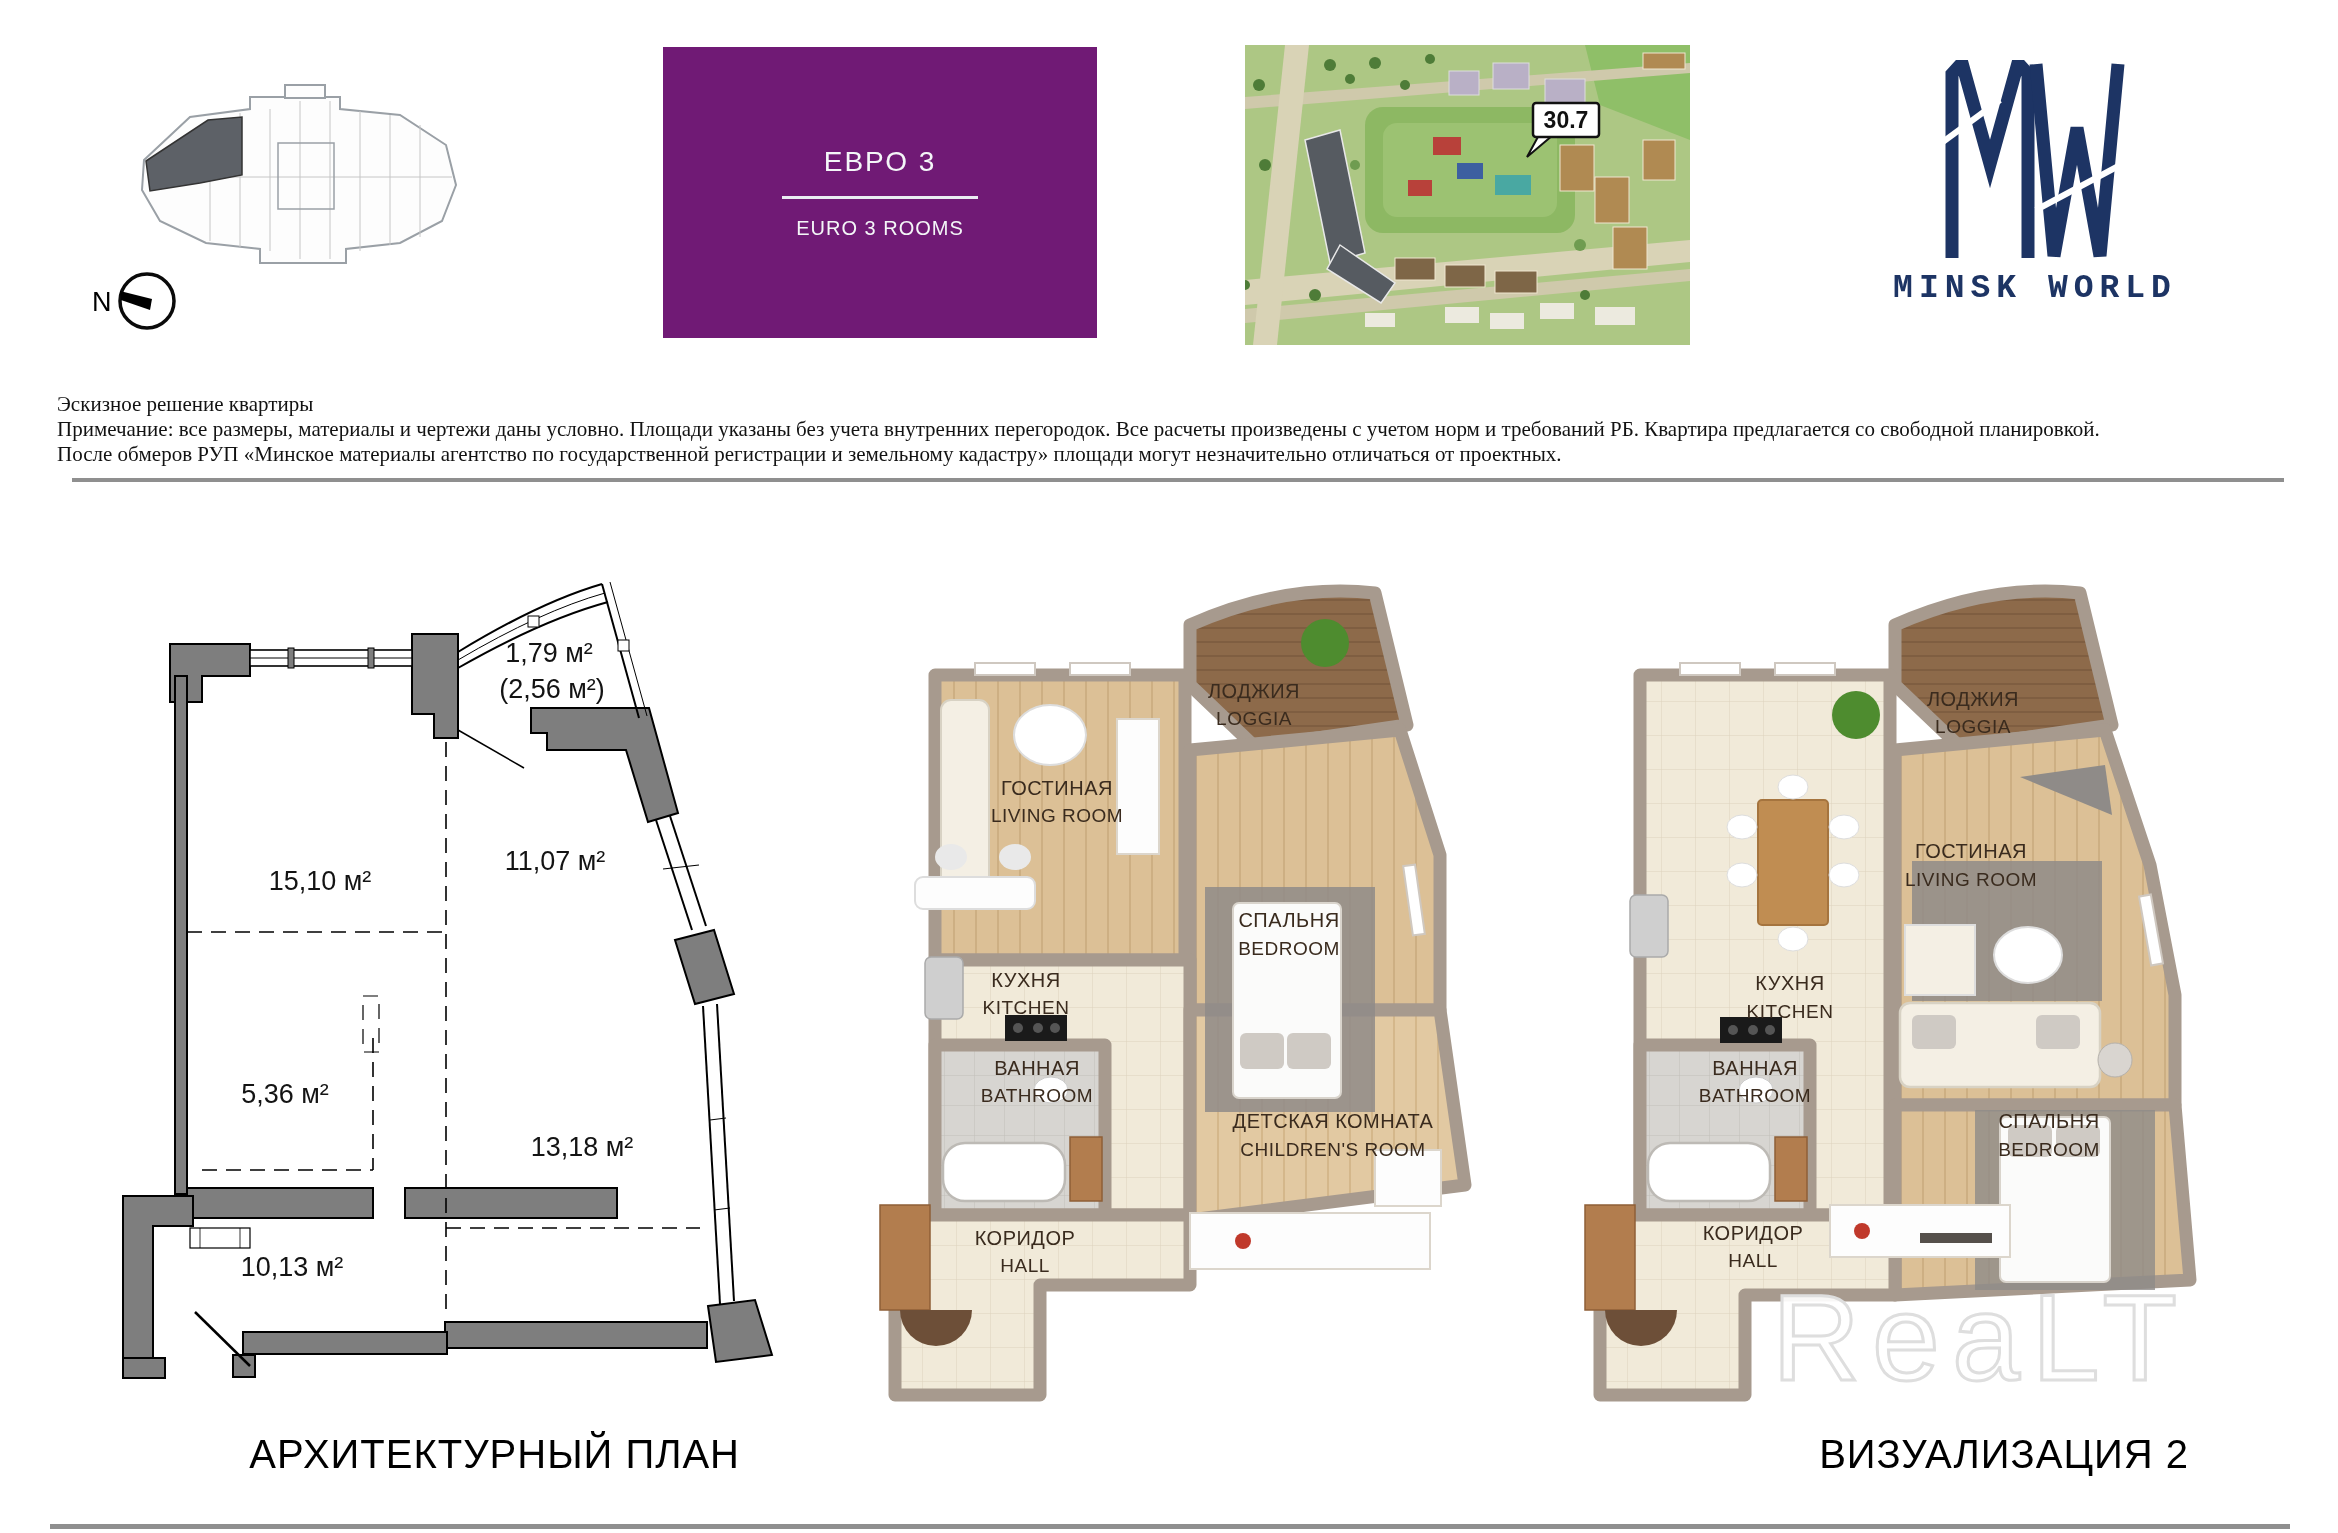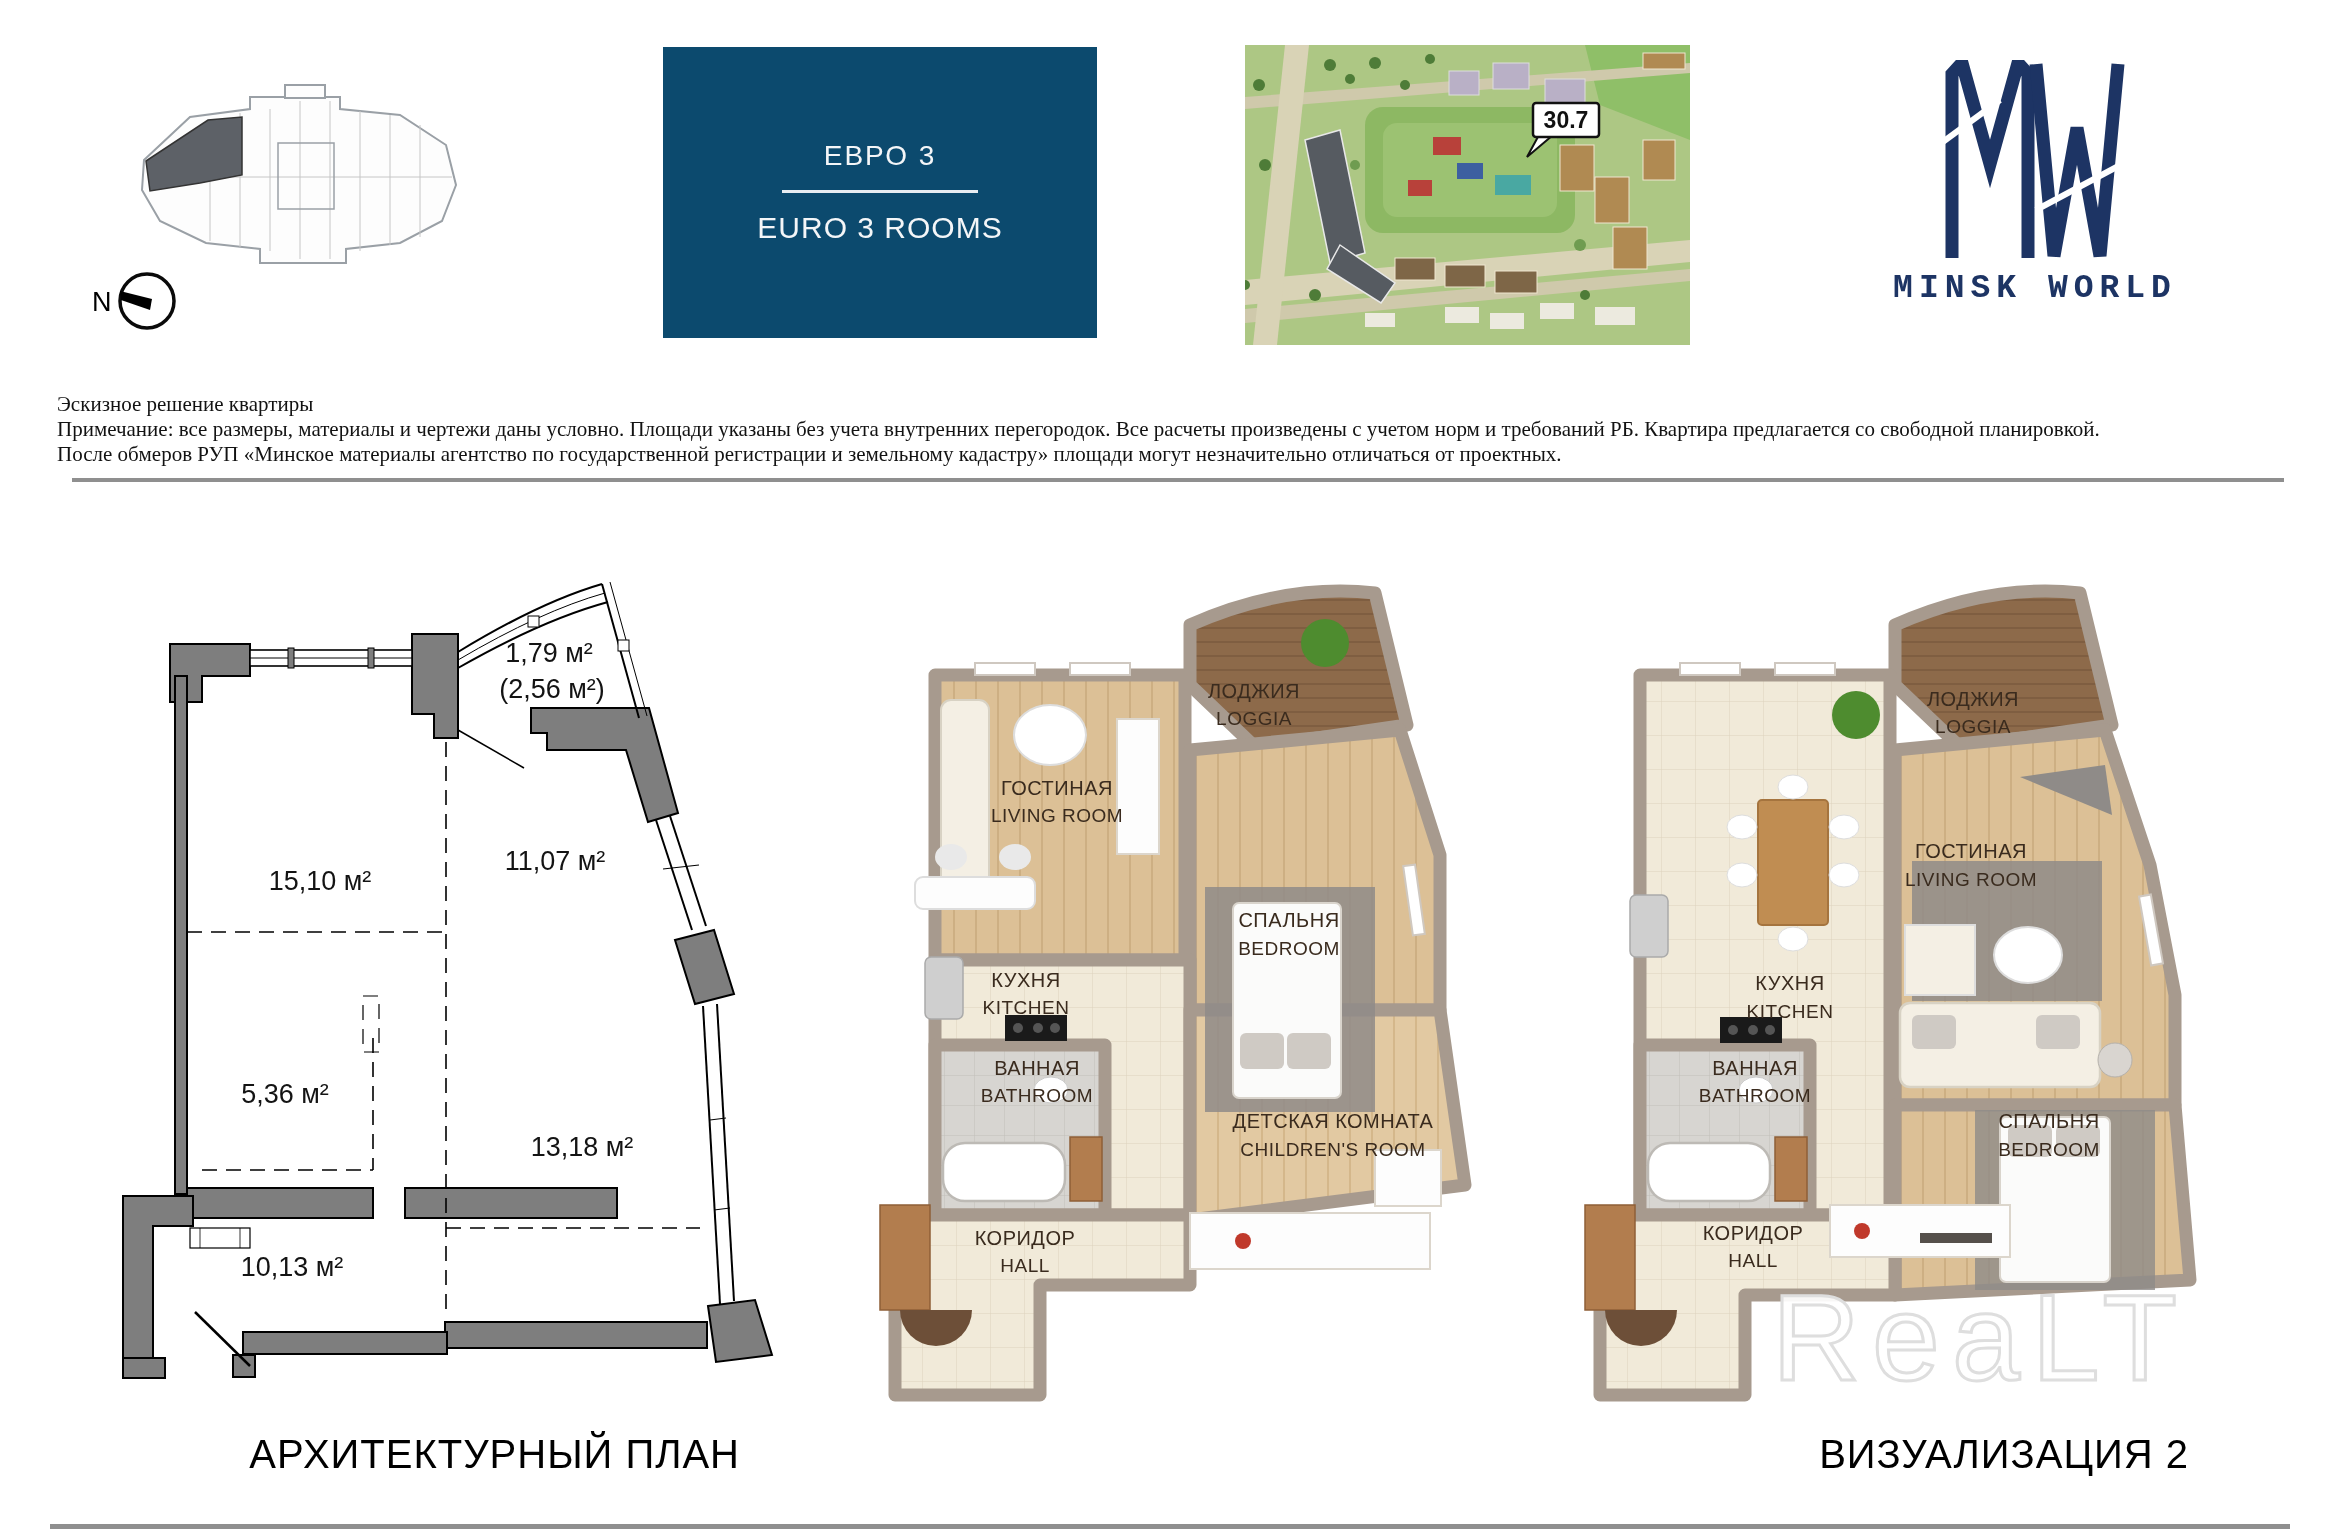--- a/index.html
+++ b/index.html
@@ -1,25 +1,25 @@
 <!DOCTYPE html>
 <html><head>
 <meta charset="utf-8">
 <style>
   html,body{margin:0;padding:0;background:#fff;}
   body{font-family:"Liberation Sans",sans-serif;-webkit-font-smoothing:antialiased;}
   .page{position:relative;width:2338px;height:1533px;background:#fff;overflow:hidden;}
   .abs{position:absolute;}
 
   
-  .unit-card{left:663px;top:47px;width:434px;height:291px;background:#0c4a6e;color:#f4f6f8;
+  .unit-card{left:663px;top:47px;width:434px;height:291px;background:#701a75;color:#f4f6f8;
     display:flex;flex-direction:column;align-items:center;justify-content:center;}
   .unit-card .ru{font-size:28px;letter-spacing:2px;margin-bottom:18px;}
   .unit-card .rule{width:196px;height:3px;background:#e9edf2;}
-  .unit-card .en{font-size:30px;letter-spacing:1px;margin-top:18px;}
+  .unit-card .en{font-size:20px;letter-spacing:1px;margin-top:18px;}
   .brand{left:1845px;top:60px;width:380px;height:280px;text-align:center;}
   .brand-text{margin-top:6px;font-size:33px;font-weight:600;letter-spacing:6px;color:#1d3464;white-space:nowrap;font-family:Liberation Mono, monospace;}
 
   
   .notes{left:57px;top:392px;width:2240px;color:#121212;font-size:21px;line-height:25px;}
   .notes div{white-space:nowrap;font-family:Liberation Serif, serif;}
   .divider{left:72px;top:478px;width:2212px;height:4px;background:#8f8f8f;}
   .divider-bottom{left:50px;top:1524px;width:2240px;height:5px;background:#8f8f8f;}
 
   

